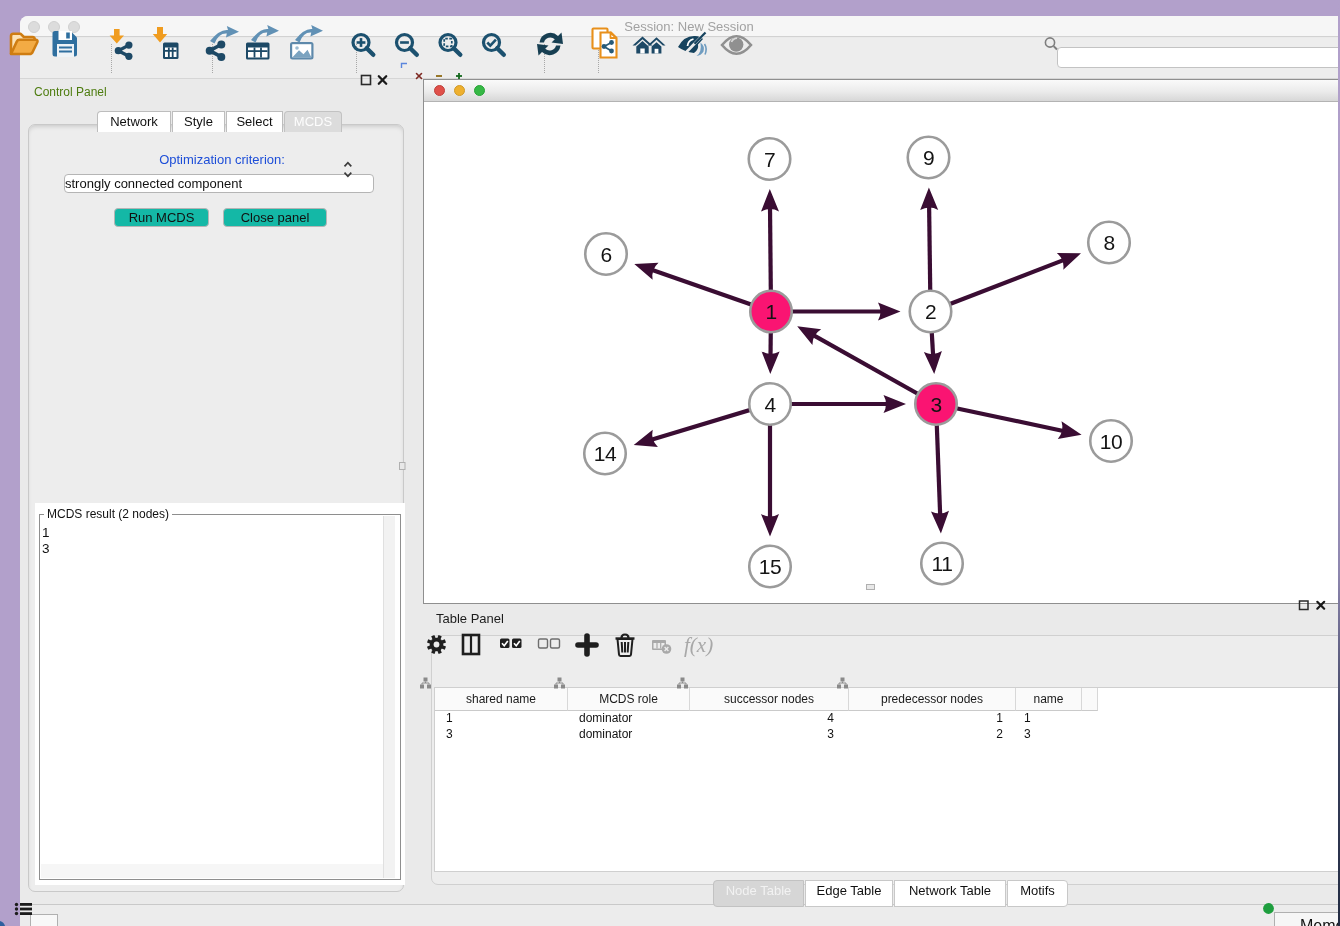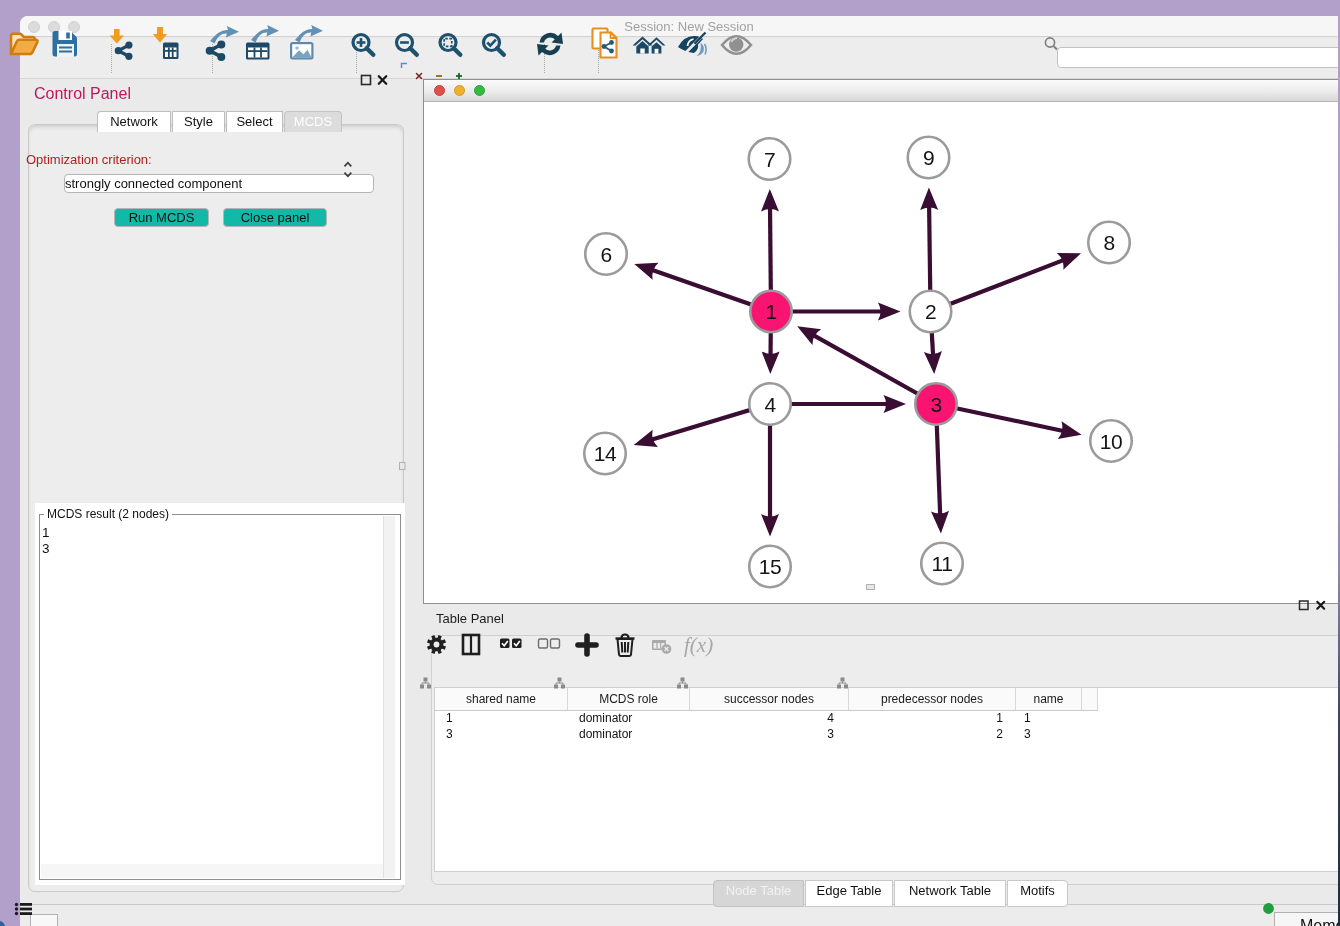--- a/index.html
+++ b/index.html
@@ -5,24 +5,24 @@
 body{font-family:"Liberation Sans",sans-serif;background:#b2a0cb;position:relative;-webkit-font-smoothing:antialiased;}
 #win{position:absolute;left:0;top:16px;width:1338px;height:924px;background:#eaeaea;border-radius:8px 8px 0 0;overflow:hidden;margin-left:20px;}
 #titlebar{position:absolute;left:0;top:0;width:1338px;height:21px;background:#f6f6f6;border-bottom:1px solid #d2d2d2;}
 .tl{position:absolute;top:5px;width:12px;height:12px;border-radius:50%;background:#dcdcdc;border:1px solid #cfcfcf;}
 #title-text{position:absolute;top:3px;left:0;width:1338px;text-align:center;font-size:13px;color:#a2a2a2;}
 #toolbar{position:absolute;left:0;top:22px;width:1338px;height:41px;background:#ededed;border-bottom:1px solid #d6d6d6;}
 .tsep{position:absolute;top:6px;height:29px;width:0;border-left:1px dotted #a8a8a8;}
 #searchbox{position:absolute;left:1037px;top:9px;width:290px;height:21px;background:#fff;border:1px solid #c3c3c3;border-radius:4px;}
 
 #cpanel{position:absolute;left:0;top:63px;width:392px;height:825px;}
-#cp-head{position:absolute;left:14px;top:6px;font-size:16px;color:#be185d;}
+#cp-head{position:absolute;left:14px;top:6px;font-size:12px;color:#4d7c0f;}
 .tab{position:absolute;top:32px;height:21px;z-index:3;background:#fff;border:1px solid #bdbdbd;border-bottom:none;font-size:13px;color:#111;text-align:center;line-height:19px;}
 #cp-box{position:absolute;left:8px;top:45px;width:376px;height:768px;background:#ededed;border:1px solid #c9c9c9;border-radius:7px;box-shadow:inset 0 3px 5px -2px rgba(0,0,0,0.18);}
-#opt-label{position:absolute;left:6px;top:73px;width:392px;font-size:13px;color:#b91c1c;}
+#opt-label{position:absolute;left:6px;top:73px;width:392px;text-align:center;font-size:13px;color:#1d4ed8;}
 #dropdown{position:absolute;left:44px;top:95px;width:310px;height:19px;background:#fff;border:1px solid #b5b5b5;border-radius:4px;font-size:13px;color:#111;line-height:17px;}
 .cbtn{position:absolute;top:129px;height:19px;background:#14b8a6;border:1px solid #b5b5b5;border-radius:4px;font-size:13px;color:#111;text-align:center;line-height:17px;}
 #mcds-box{position:absolute;left:15px;top:424px;width:370px;height:382px;background:#fff;}
 #mcds-border{position:absolute;left:4px;top:11px;width:362px;height:366px;border:1px solid #8e8e8e;}
 #mcds-label{position:absolute;left:9px;top:4px;background:#fff;padding:0 3px;font-size:12px;color:#111;}
 #vscroll{position:absolute;left:348px;top:13px;width:12px;height:362px;background:#f2f2f2;border-left:1px solid #e0e0e0;}
 #hscroll{position:absolute;left:6px;top:361px;width:342px;height:14px;background:#f6f6f6;}
 
 #gwin{position:absolute;left:403px;top:63px;width:934px;height:525px;border:1px solid #8f8f8f;background:#fff;}
 #gtitle{position:absolute;left:0;top:0;width:932px;height:22px;background:linear-gradient(#fafafa,#ebebeb 55%,#d7d7d7);border-bottom:1px solid #b3b3b3;}

